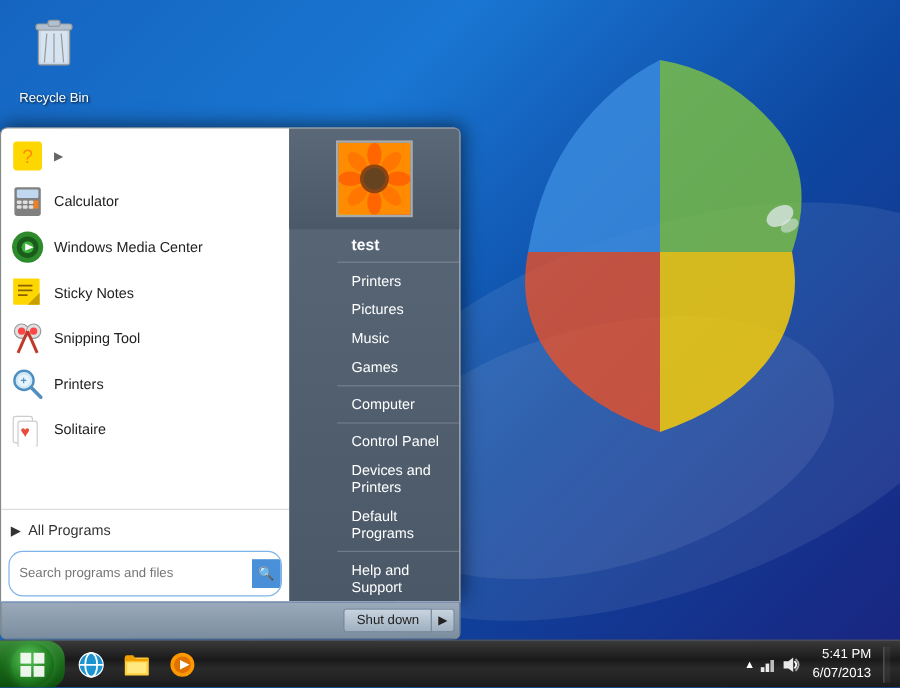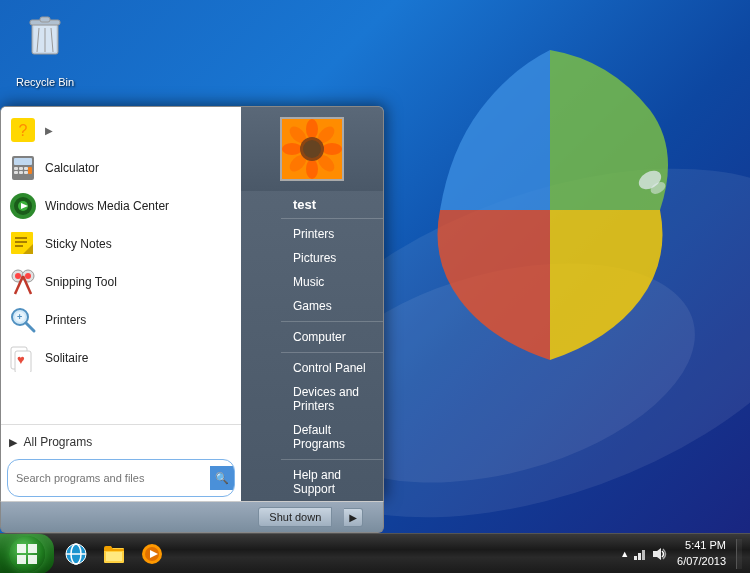--- a/index.html
+++ b/index.html
@@ -280,25 +280,25 @@
       background: rgba(255,255,255,0.2);
       margin: 3px 0;
     }
 
     
     .start-bottom {
       background: linear-gradient(to bottom, #9baabb, #7a8d9e);
       display: flex;
       align-items: center;
       justify-content: flex-end;
-      padding: 5px 20px;
+      padding: 5px 4px;
       border: 1px solid #888;
       border-top: 1px solid #ccc;
       border-radius: 0 0 6px 6px;
-      gap: 12px;
+      gap: 0;
     }
 
     .shutdown-btn {
       background: linear-gradient(to bottom, #c8d4e0, #a0b0c0);
       border: 1px solid #7a8d9e;
       border-radius: 3px 0 0 3px;
       padding: 3px 10px;
       font-size: 11px;
       cursor: pointer;
       color: #222;

